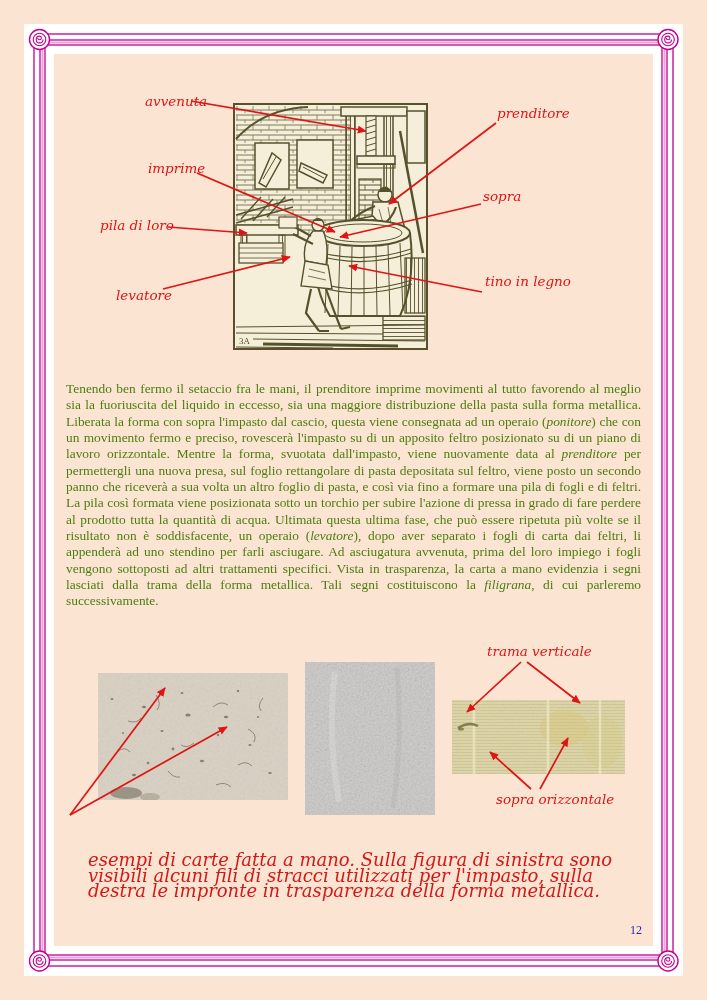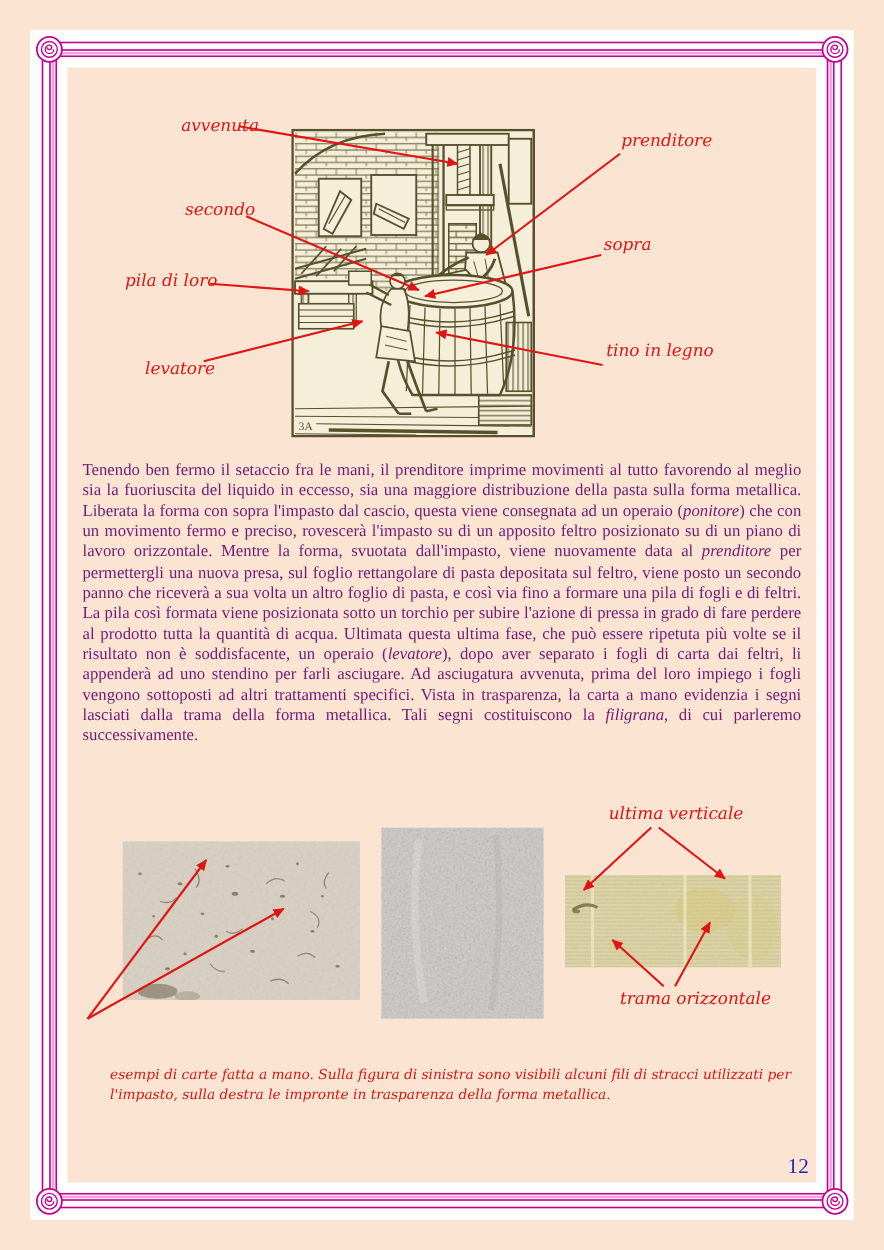--- a/index.html
+++ b/index.html
@@ -17,38 +17,38 @@
 
   .engraving{position:absolute;left:233px;top:103px;width:195px;height:247px;z-index:2;}
 
   .fig-label{
     position:absolute;z-index:5;color:#e01414;
     font-family:"DejaVu Serif","Liberation Serif",serif;
     font-style:italic;font-size:13.5px;line-height:14px;white-space:nowrap;
   }
 
   .body-text{
-    position:absolute;left:66px;top:368px;width:575px;z-index:3;
-    color:#701a75;font-size:13.4px;line-height:16.35px;text-align:justify;
+    position:absolute;left:66px;top:381px;width:575px;z-index:3;
+    color:#4d7c0f;font-size:13.4px;line-height:16.35px;text-align:justify;
   }
   .body-text i{font-style:italic;}
 
   .sample{position:absolute;z-index:2;}
   .sample-left{left:98px;top:673px;width:190px;height:127px;}
   .sample-mid{left:305px;top:662px;width:130px;height:153px;}
   .sample-right{left:452px;top:700px;width:173px;height:74px;}
 
   .caption{
     position:absolute;left:88px;top:852px;width:560px;z-index:3;
-    color:#d41818;font-style:italic;font-size:11px;line-height:15.6px;
+    color:#d41818;font-style:italic;font-size:18px;line-height:15.6px;
     font-family:"DejaVu Serif","Liberation Serif",serif;
   }
   .page-number{
     position:absolute;left:630px;top:923px;z-index:3;
-    color:#2323c0;font-size:17px;
+    color:#2323c0;font-size:12px;
   }
 </style>
 </head>
 <body>
 
 <div class="page">
 
   <div class="band"></div>
 
   <svg class="frame-svg" viewBox="0 0 707 1000">
@@ -202,29 +202,29 @@
       <line x1="3" y1="230" x2="150" y2="231" stroke-width="1"></line>
       <line x1="20" y1="236" x2="192" y2="238" stroke-width="1"></line>
       <path d="M30,241 L165,243" stroke-width="3"></path>
       <line x1="3" y1="244" x2="100" y2="245" stroke-width="1"></line>
     </g>
     <text x="6" y="241" font-size="9" fill="#56512d" font-family="Liberation Serif,serif">3A</text>
     <rect x="1" y="1" width="193" height="245" fill="none" stroke="#56512d" stroke-width="2"></rect>
   </svg>
 
   <div class="fig-label" style="left:145px;top:94px">avvenuta</div>
-  <div class="fig-label" style="left:148px;top:161px">secondo</div>
+  <div class="fig-label" style="left:148px;top:161px">imprime</div>
   <div class="fig-label" style="left:100px;top:218px">pila di loro</div>
   <div class="fig-label" style="left:116px;top:288px">levatore</div>
   <div class="fig-label" style="left:497px;top:106px">prenditore</div>
   <div class="fig-label" style="left:483px;top:189px">sopra</div>
   <div class="fig-label" style="left:485px;top:274px">tino in legno</div>
 
-  <div class="fig-label" style="left:487px;top:644px">ultima verticale</div>
-  <div class="fig-label" style="left:496px;top:792px">trama orizzontale</div>
+  <div class="fig-label" style="left:487px;top:644px">trama verticale</div>
+  <div class="fig-label" style="left:496px;top:792px">sopra orizzontale</div>
 
   <div class="body-text"><span>Tenendo ben fermo il setaccio fra le mani, il prenditore imprime movimenti al tutto favorendo al meglio sia la fuoriuscita del liquido in eccesso, sia una maggiore distribuzione della pasta sulla forma metallica. Liberata la forma con sopra l'impasto dal cascio, questa viene consegnata ad un operaio (</span><i>ponitore</i><span>) che con un movimento fermo e preciso, rovescerà l'impasto su di un apposito feltro posizionato su di un piano di lavoro orizzontale. Mentre la forma, svuotata dall'impasto, viene nuovamente data al </span><i>prenditore</i><span> per permettergli una nuova presa, sul foglio rettangolare di pasta depositata sul feltro, viene posto un secondo panno che riceverà a sua volta un altro foglio di pasta, e così via fino a formare una pila di fogli e di feltri. La pila così formata viene posizionata sotto un torchio per subire l'azione di pressa in grado di fare perdere al prodotto tutta la quantità di acqua. Ultimata questa ultima fase, che può essere ripetuta più volte se il risultato non è soddisfacente, un operaio (</span><i>levatore</i><span>), dopo aver separato i fogli di carta dai feltri, li appenderà ad uno stendino per farli asciugare. Ad asciugatura avvenuta, prima del loro impiego i fogli vengono sottoposti ad altri trattamenti specifici. Vista in trasparenza, la carta a mano evidenzia i segni lasciati dalla trama della forma metallica. Tali segni costituiscono la </span><i>filigrana</i><span>, di cui parleremo successivamente.</span></div>
 
   <svg class="sample sample-left" viewBox="0 0 190 127">
     <rect width="190" height="127" fill="#d8d0c2"></rect>
     <rect width="190" height="127" filter="url(#noiseSoft)" opacity="0.16"></rect>
     <g stroke="#7d7562" stroke-width="1" fill="none" opacity="0.8">
       <path d="M115,34 q8,-7 15,-2"></path>
         <path d="M58,22 q6,9 1,15"></path>
       <path d="M150,56 q10,5 6,13"></path>

